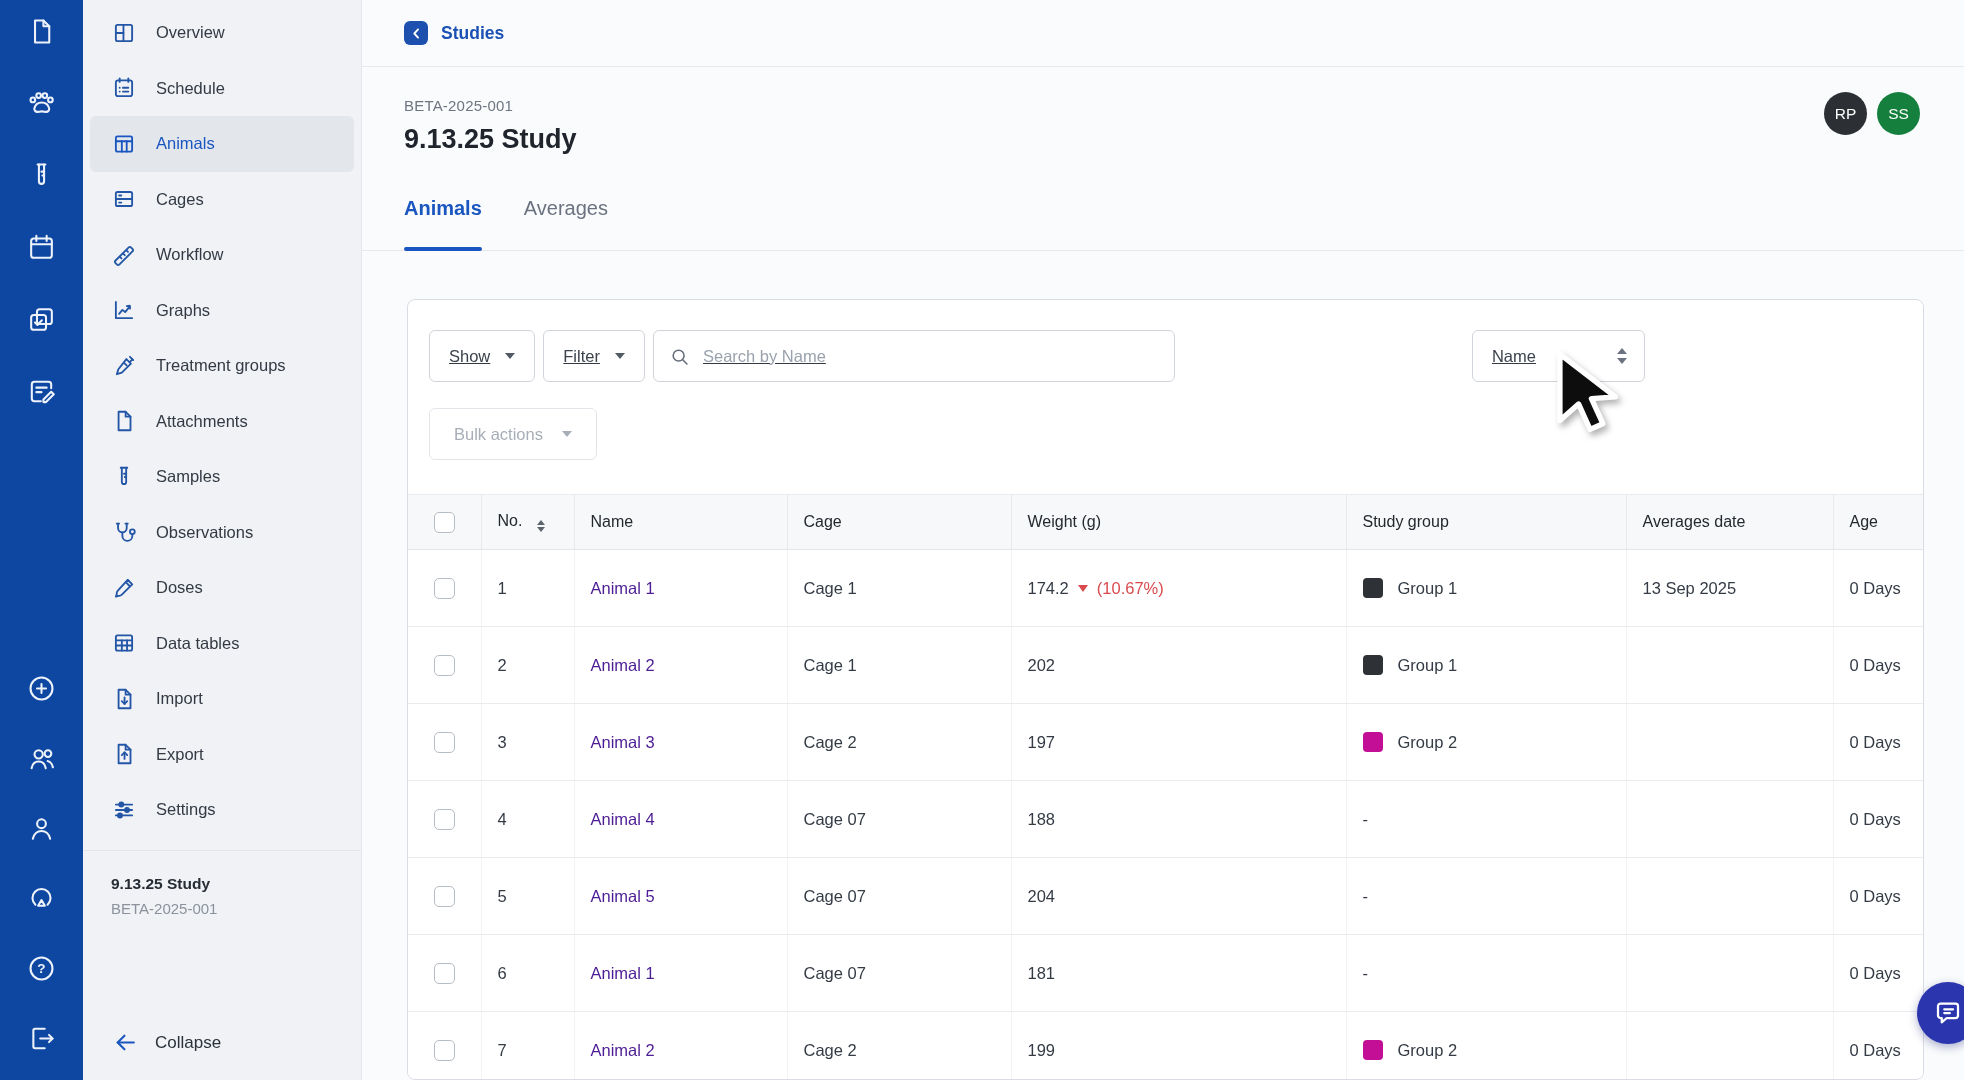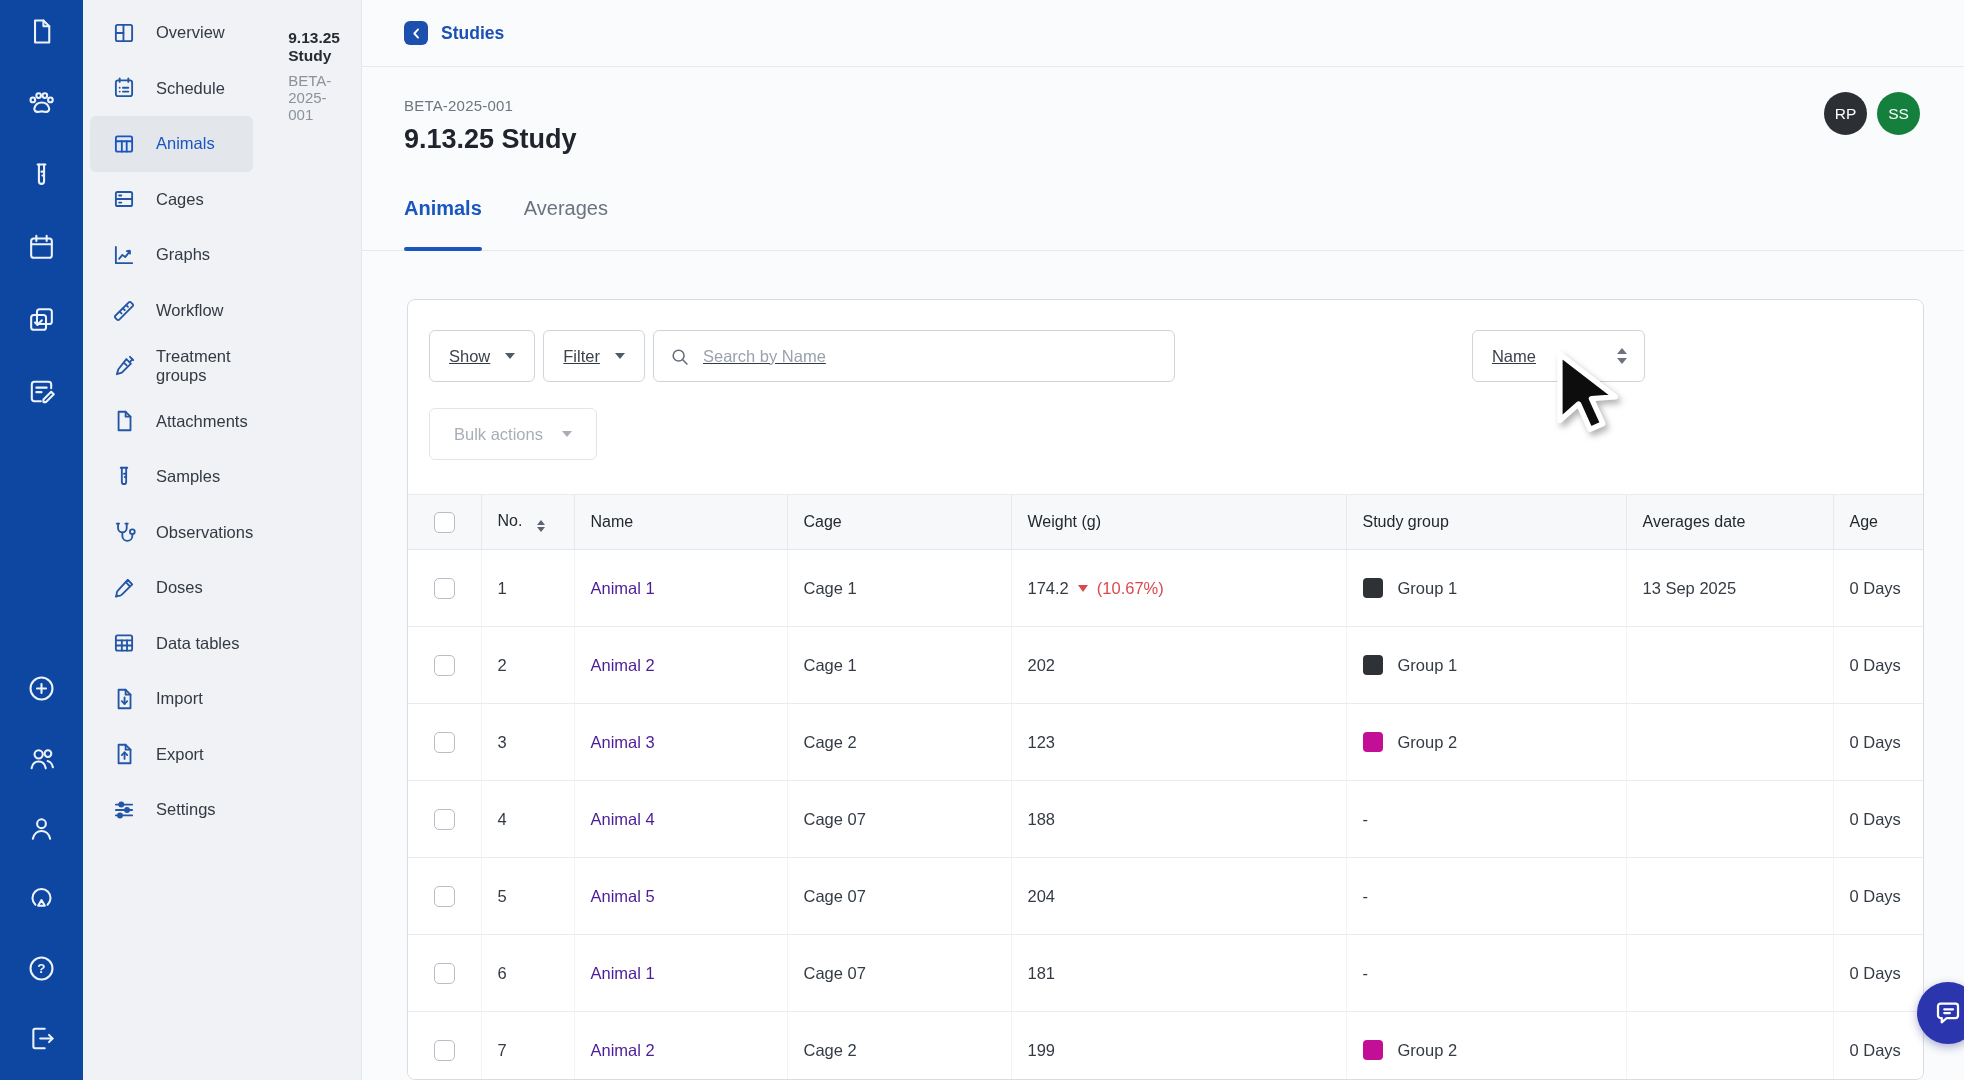--- a/index.html
+++ b/index.html
@@ -12,21 +12,21 @@
 
   
   .rail { width:83px; flex:0 0 83px; background:#0e47a1; display:flex; flex-direction:column; align-items:center; padding:16px 0 26px; }
   .rail-top, .rail-bottom { display:flex; flex-direction:column; align-items:center; }
   .rail-top { gap:41px; }
   .rail-bottom { margin-top:auto; gap:39px; }
   .rail-btn { width:31px; height:31px; color:#eef3fb; background:none; border:none; padding:0; cursor:pointer; }
   .rail-btn svg { width:100%; height:100%; }
 
   
-  .sidebar { width:279px; flex:0 0 279px; background:#f0f2f5; border-right:1px solid #e3e6ea; display:flex; padding-top:5px; }
+  .sidebar { width:279px; flex:0 0 279px; background:#f0f2f5; border-right:1px solid #e3e6ea; display:flex; flex-direction:column; padding-top:5px; }
   .side-list { list-style:none; margin:0; padding:0 7px; }
   .side-item { display:flex; align-items:center; gap:19px; height:55.5px; padding-left:21px; border-radius:6px; font-size:16.5px; color:#333a44; cursor:pointer; }
   .side-item .icn { width:26px; height:26px; color:#2356a6; flex:0 0 26px; }
   .side-item .icn svg { width:100%; height:100%; }
   .side-item.active { background:#e3e7ec; color:#1a56c0; }
   .side-item.active .icn { color:#1a56c0; }
   .side-div { height:1px; background:#e2e5e9; margin-top:12px; }
   .side-study { padding:24px 28px 0; }
   .side-study-name { font-size:15.5px; font-weight:700; color:#262c34; }
   .side-study-code { font-size:15px; color:#8b929c; margin-top:7px; }
@@ -204,34 +204,34 @@
           <span class="icn"><svg viewBox="0 0 24 24" fill="none" stroke="currentColor" stroke-width="1.7" stroke-linecap="round" stroke-linejoin="round">
               <rect x="4.5" y="5.5" width="15" height="13" rx="1.5"></rect>
               <path d="M4.5 12h15"></path>
               <path d="M7.5 8.8h2"></path>
               <path d="M7.5 15.3h2"></path>
             </svg></span>
           <span>Cages</span>
         </li>
         <li class="side-item">
           <span class="icn"><svg viewBox="0 0 24 24" fill="none" stroke="currentColor" stroke-width="1.7" stroke-linecap="round" stroke-linejoin="round">
-              <path d="M4.5 4.5v15h15"></path>
-              <path d="M7.5 15.5l3-3.6 2.6 2 4.2-5.2"></path>
-              <path d="M14.6 8.4l2.7-.3.3 2.7"></path>
-            </svg></span>
-          <span>Graphs</span>
-        </li>
-        <li class="side-item">
-          <span class="icn"><svg viewBox="0 0 24 24" fill="none" stroke="currentColor" stroke-width="1.7" stroke-linecap="round" stroke-linejoin="round">
               <path d="M4 17.3L16.4 4.9a1.4 1.4 0 0 1 2 0l1.6 1.6a1.4 1.4 0 0 1 0 2L7.6 20.9a1.4 1.4 0 0 1-2 0L4 19.3a1.4 1.4 0 0 1 0-2z"></path>
               <path d="M8.2 13.7l1.5 1.5"></path>
               <path d="M11.2 10.7l1.5 1.5"></path>
               <path d="M14.2 7.7l1.5 1.5"></path>
             </svg></span>
           <span>Workflow</span>
+        </li>
+        <li class="side-item">
+          <span class="icn"><svg viewBox="0 0 24 24" fill="none" stroke="currentColor" stroke-width="1.7" stroke-linecap="round" stroke-linejoin="round">
+              <path d="M4.5 4.5v15h15"></path>
+              <path d="M7.5 15.5l3-3.6 2.6 2 4.2-5.2"></path>
+              <path d="M14.6 8.4l2.7-.3.3 2.7"></path>
+            </svg></span>
+          <span>Graphs</span>
         </li>
         <li class="side-item">
           <span class="icn"><svg viewBox="0 0 24 24" fill="none" stroke="currentColor" stroke-width="1.7" stroke-linecap="round" stroke-linejoin="round">
               <path d="M17.5 3.5l3 3"></path>
               <path d="M19.8 5.8l-2.6 2.6"></path>
               <path d="M14.2 5.6l4.2 4.2L10 18.2l-4.6 1.4L6.8 15z"></path>
               <path d="M12.5 9.5l2 2"></path>
             </svg></span>
           <span>Treatment groups</span>
         </li>
@@ -438,21 +438,21 @@
                 <td></td>
                 <td>0 Days</td>
               </tr>
               <tr>
                 <td class="td-cb"><div class="cb"></div></td>
                 <td>3</td>
                 <td><a class="link">Animal 3</a></td>
                 <td>Cage 2</td>
                 <td>
                   <div class="wrow">
-                    <span>123</span>
+                    <span>197</span>
                   </div>
                 </td>
                 <td><span class="swatch" style="background:#c20f95"></span>Group 2</td>
                 <td></td>
                 <td>0 Days</td>
               </tr>
               <tr>
                 <td class="td-cb"><div class="cb"></div></td>
                 <td>4</td>
                 <td><a class="link">Animal 4</a></td>

